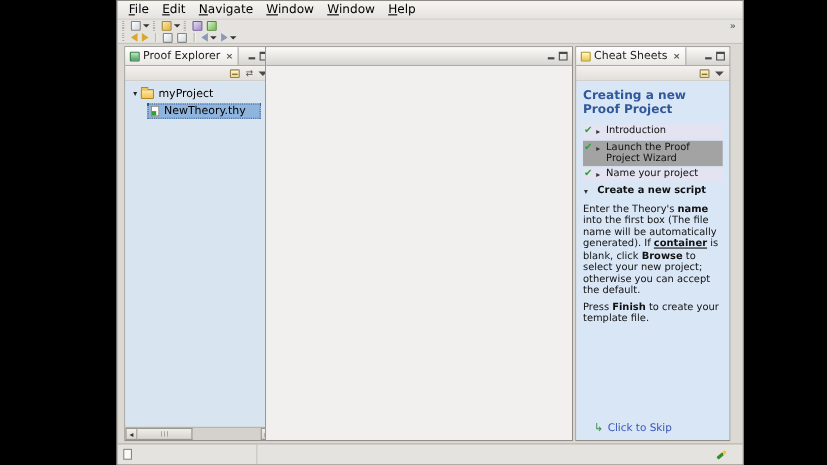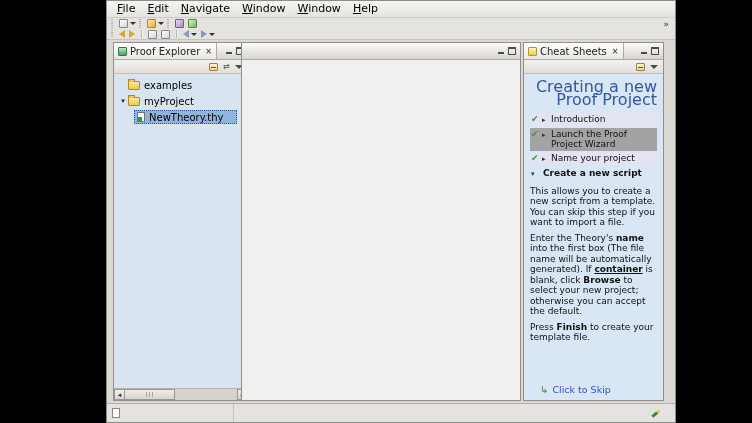--- a/index.html
+++ b/index.html
@@ -97,21 +97,21 @@
     transform:translateX(-50%);
     background:repeating-linear-gradient(90deg,#a9a6a0 0,#a9a6a0 1px,transparent 1px,transparent 3px);}
   .sb-fill{flex:1;}
 
   
   .editor-body{flex:1;background:#f1f0ee;}
 
   
   .cs-body{flex:1;background:var(--cheatsheet_bg,#d9e6f5);padding:4px 6px 4px 6px;
     font-size:9px;color:#111;overflow:hidden;position:relative;}
-  .cs-title{color:var(--title_blue,#31589a);font-weight:normal;font-size:16px;line-height:13px;margin:2px 0 7px;text-align:right;}
+  .cs-title{color:var(--title_blue,#31589a);font-weight:bold;font-size:11px;line-height:13px;margin:2px 0 7px;}
   .step{display:flex;align-items:flex-start;padding:1px 1px;line-height:10.5px;margin-bottom:1px;}
   .step .check{width:11px;flex:none;color:var(--check_green,#2e9e3a);font-size:9px;line-height:10px;}
   .step .tw{width:9px;flex:none;font-size:7px;color:#333;padding-top:1px;}
   .step.row-alt{background:var(--step_row_bg,#e3e3f1);}
   .step.selected{background:var(--step_selected_bg,#a3a3a3);}
   .step.current{margin-top:2px;}
   .step.current .tw{width:12px;}
   .step.current .lbl{font-weight:bold;}
   .cs-para{margin:5px 0;line-height:10.5px;}
   .skip{position:absolute;left:16px;bottom:5px;display:flex;align-items:center;gap:4px;
@@ -204,25 +204,20 @@
           <span class="maxbtn"></span>
         </span>
       </div>
       <div class="local-toolbar">
         <span class="ico-collapse"></span>
         <span class="ico-link">⇄</span>
         <span class="viewmenu"></span>
       </div>
       <div class="tree">
         <div class="tree-row">
-          <span class="sp10"></span>
-          <span class="folder"></span>
-          <span class="tree-label">examples</span>
-        </div>
-        <div class="tree-row">
           <span class="twisty">▾</span>
           <span class="folder"></span>
           <span class="tree-label">myProject</span>
         </div>
         <div class="tree-row">
           <span class="sp16"></span>
           <span class="sel-wrap">
             <span class="thyfile"></span>
             <span class="tree-label">NewTheory.thy</span>
           </span>
@@ -280,21 +275,20 @@
         <div class="step row-alt">
           <span class="check">✔</span>
           <span class="tw">▸</span>
           <span class="lbl">Name your project</span>
         </div>
         <div class="step current">
           <span class="tw">▾</span>
           <span class="lbl">Create a new script</span>
         </div>
 
-        <div class="cs-para"><span>This allows you to create a new script from a template. You can skip this step if you want to import a file.</span></div>
         <div class="cs-para"><span>Enter the Theory's </span><span style="font-weight: bold;">name</span><span> into the first box (The file name will be automatically generated). If </span><span style="font-weight: bold; text-decoration: underline;">container</span><span> is blank, click </span><span style="font-weight: bold;">Browse</span><span> to select your new project; otherwise you can accept the default.</span></div>
         <div class="cs-para"><span>Press </span><span style="font-weight: bold;">Finish</span><span> to create your template file.</span></div>
 
         <div class="skip">
           <span class="arr">↳</span>
           <span>Click to Skip</span>
         </div>
       </div>
     </div>
   </div>

